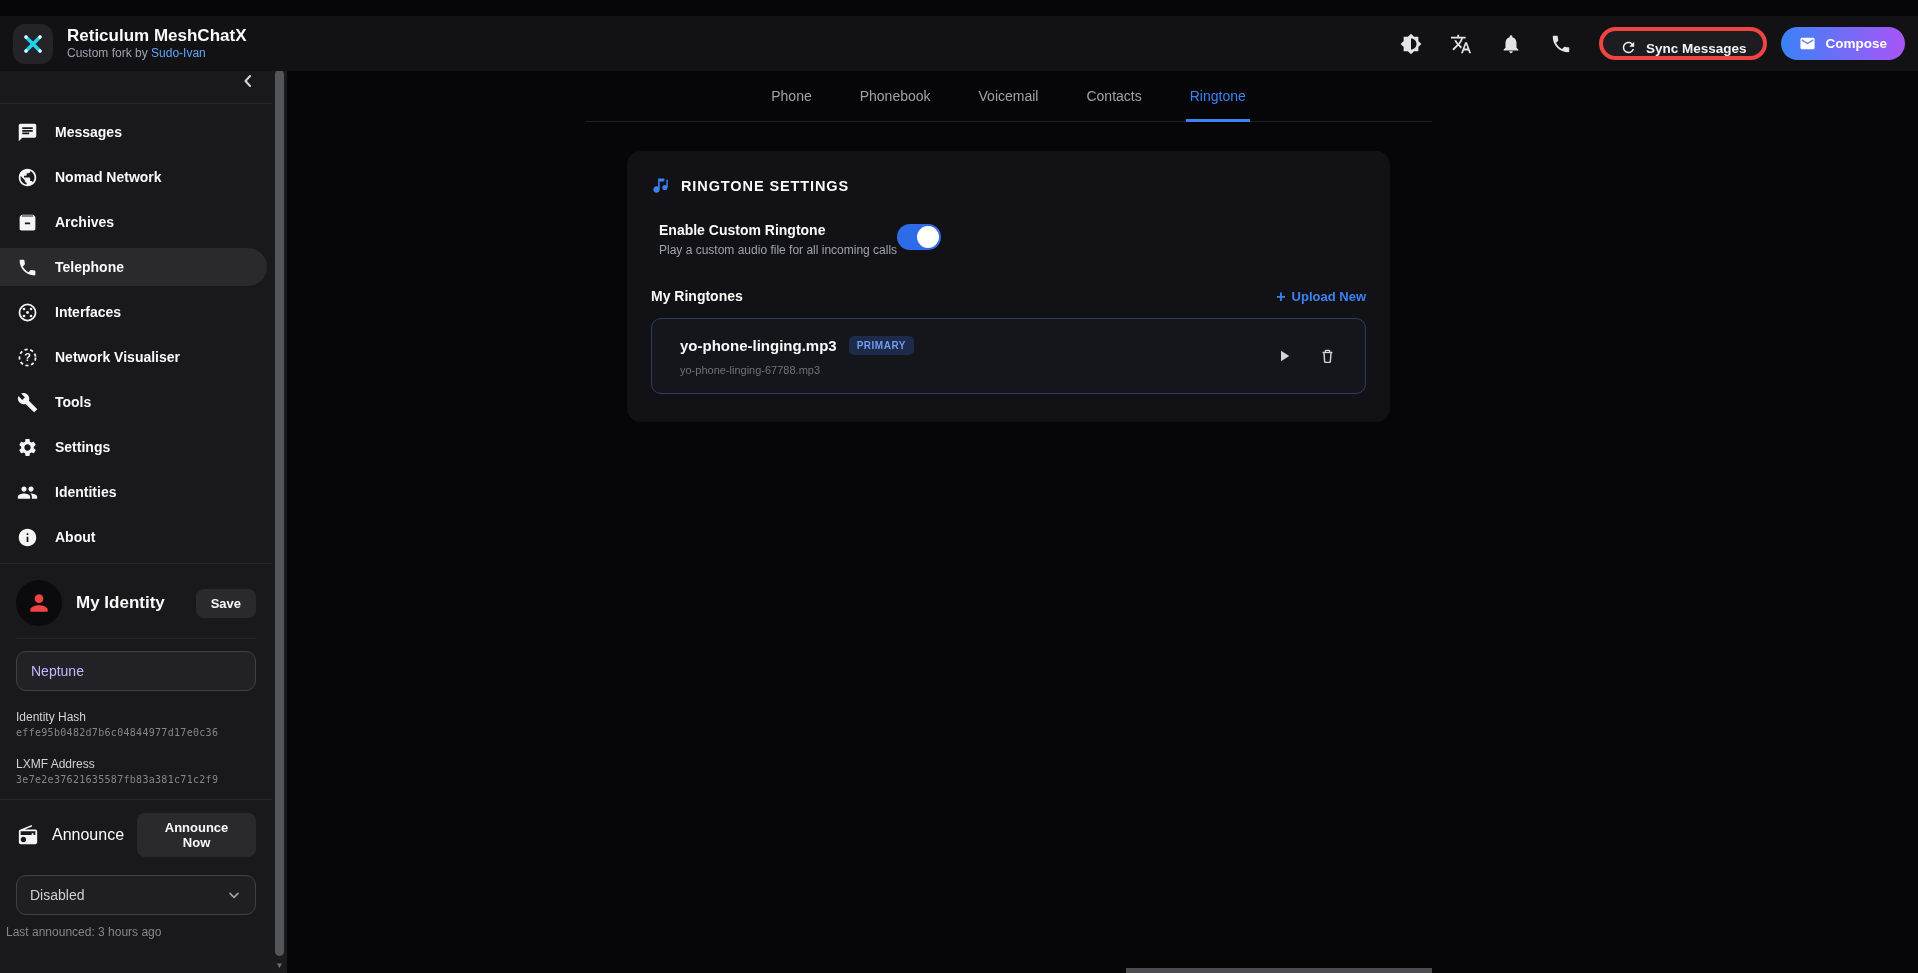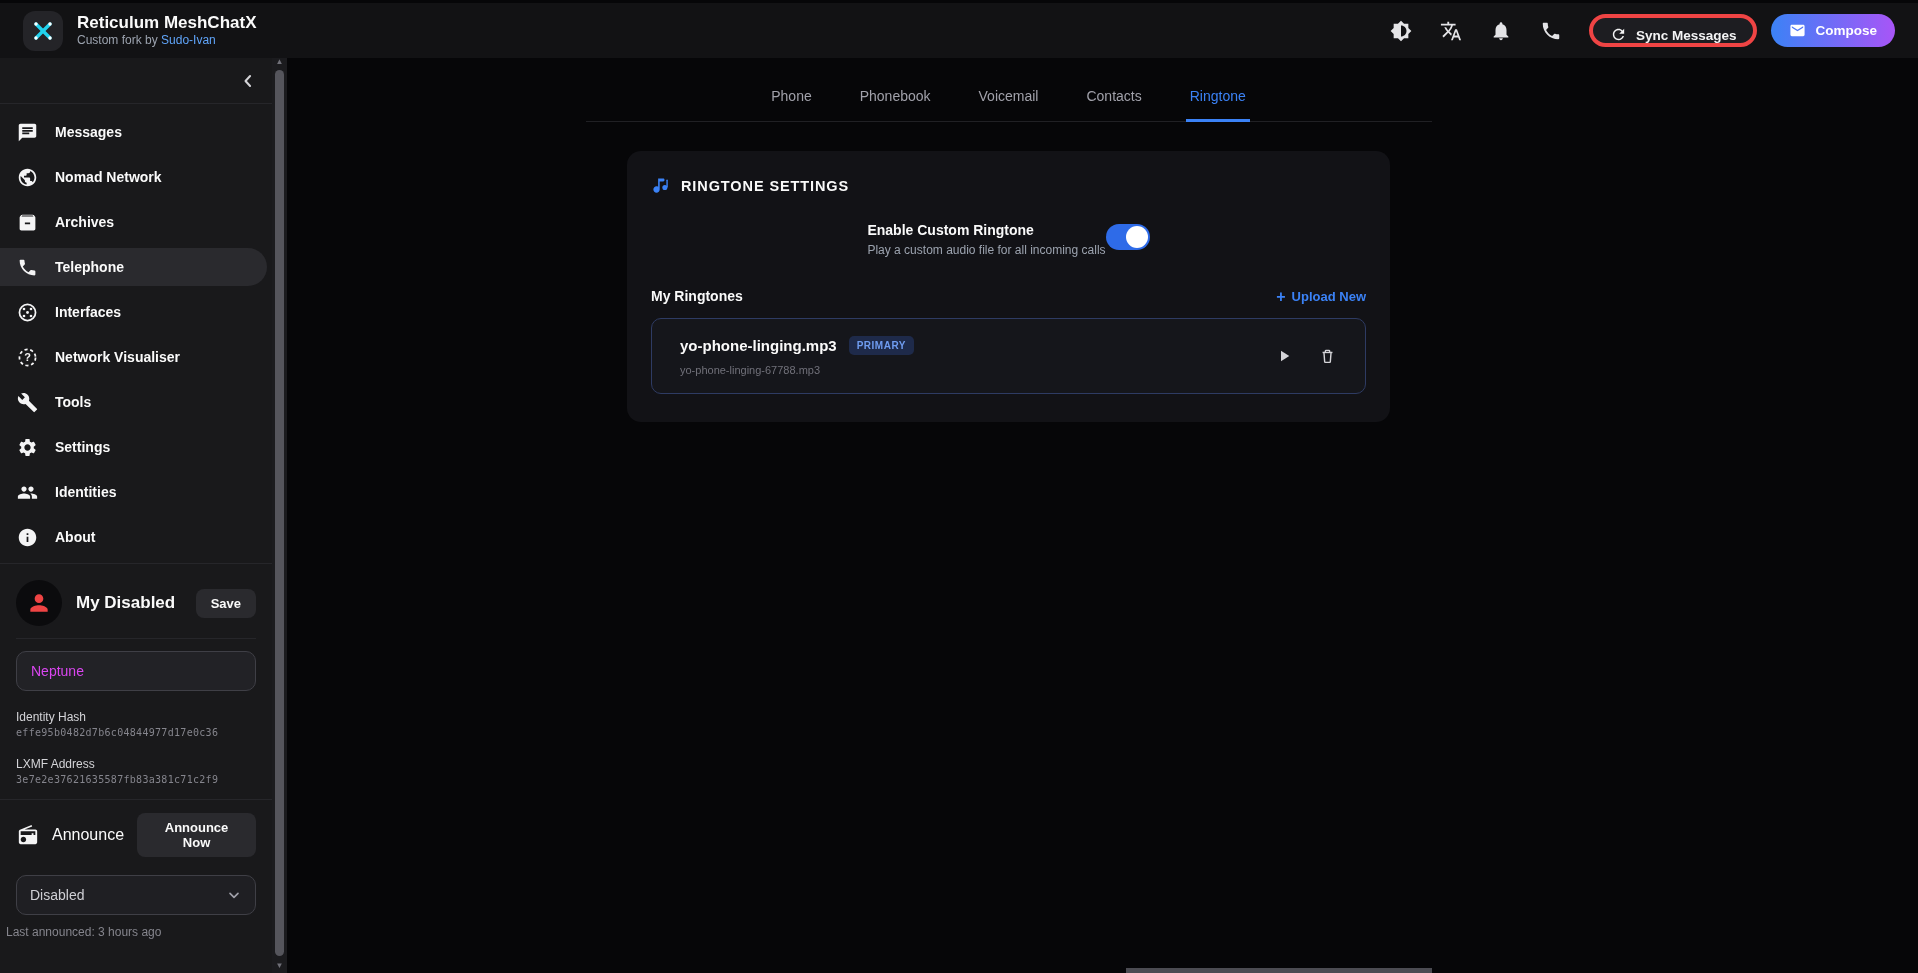--- a/index.html
+++ b/index.html
@@ -1,22 +1,22 @@
 <!DOCTYPE html>
 <html><head>
 <meta charset="utf-8">
 <style>
   * { margin:0; padding:0; box-sizing:border-box; }
   html,body { background:#000; }
   body { font-family:"Liberation Sans", sans-serif; }
   .app { position:relative; width:1918px; height:973px; background:#060608; overflow:hidden; color:#f4f4f5; }
 
   
-  .header { position:absolute; top:3px; left:0; width:1918px; height:55px; background:#121214;
-            display:flex; align-items:center; padding:0 23px; z-index:5; }
+  .header { position:absolute; top:16px; left:0; width:1918px; height:55px; background:#121214;
+            display:flex; align-items:center; padding:0 13px; z-index:5; }
   .logo { width:40px; height:40px; border-radius:12px; background:#242428; display:flex; align-items:center; justify-content:center; flex:0 0 auto; }
   .title-block { margin-left:14px; }
   .app-title { font-size:17px; font-weight:bold; color:#fafafa; line-height:20px; }
   .app-subtitle { font-size:12px; color:#9ca3af; line-height:15px; }
   .app-subtitle a { color:#60a5fa; text-decoration:none; }
   .header-spacer { flex:1; }
   .hdr-icons { display:flex; align-items:center; gap:26px; margin-right:26px; }
   .hdr-icon-btn { width:24px; height:24px; color:#e4e4e7; cursor:pointer; display:flex; align-items:center; justify-content:center; }
   .btn-sync { display:flex; align-items:flex-end; gap:9px; height:33px; padding:0 17px; border:4px solid #ef4444;
               border-radius:17px; background:#1d1d21; color:#f4f4f5; font-size:13.5px; font-weight:bold; margin-right:14px; cursor:pointer; }
@@ -33,21 +33,21 @@
               color:#fafafa; font-size:14px; font-weight:bold; cursor:pointer; }
   .nav-item .nico { width:21px; height:21px; flex:0 0 auto; color:#f4f4f5; display:flex; align-items:center; justify-content:center; }
   .nav-item.active { background:#2a2a2e; border-radius:0 9999px 9999px 0; width:calc(100% - 5px); }
   .ident-section { padding:12px 16px 0 16px; }
   .ident-head { display:flex; align-items:center; gap:14px; padding:4px 0 12px 0; }
   .avatar { width:46px; height:46px; border-radius:50%; background:#0b0b0d; display:flex; align-items:center; justify-content:center; flex:0 0 auto; }
   .ident-title { font-size:17px; font-weight:bold; color:#fafafa; flex:1; }
   .btn-small { background:#2a2a2e; border:none; border-radius:8px; color:#fafafa; font-size:13px; font-weight:bold;
                padding:7px 15px; cursor:pointer; }
   .name-input { width:100%; height:40px; margin-top:12px; background:#222226; border:1px solid #3f3f46; border-radius:10px;
-                color:#d946ef; font-size:14px; padding:0 14px; font-family:"Liberation Sans",sans-serif; outline:none; }
+                color:#c4b5fd; font-size:14px; padding:0 14px; font-family:"Liberation Sans",sans-serif; outline:none; }
   .hash-label { margin-top:19px; font-size:12px; color:#d4d4d8; }
   .hash-value { margin-top:3px; font-size:10px; color:#85858d; font-family:"DejaVu Sans Mono", monospace; letter-spacing:0.3px; }
   .announce-sec { margin-top:14px; }
   .announce-row { display:flex; align-items:center; gap:13px; padding:13px 16px 13px 17px; }
   .announce-title { font-size:16px; color:#fafafa; flex:1; font-weight:500; }
   .announce-icon { width:22px; height:22px; color:#f4f4f5; }
   .select-box { margin:5px 16px 0 16px; height:40px; background:#1f1f23; border:1px solid #3f3f46; border-radius:10px;
                 display:flex; align-items:center; justify-content:space-between; padding:0 13px; cursor:pointer; }
   .select-value { font-size:14px; color:#cfcfd4; }
   .last-announced { margin:10px 0 0 6px; font-size:12px; color:#85858d; }
@@ -60,21 +60,21 @@
   
   .main { position:absolute; top:55px; left:287px; width:1443px; height:918px; background:#060608; }
   .tabs-wrap { width:846px; margin:33px auto 0 auto; display:flex; justify-content:center; gap:40px; border-bottom:1px solid #202024; }
   .tab { font-size:14px; color:#a1a1aa; padding:0 4px 15px 4px; cursor:pointer; border-bottom:3px solid transparent; margin-bottom:-1px; }
   .tab.active { color:#3b82f6; border-bottom-color:#3b82f6; font-weight:500; }
 
   .card { width:763px; margin:29px auto 0 auto; background:#121216; border-radius:14px; padding:25px 24px 28px 24px; }
   .card-title-row { display:flex; align-items:center; gap:11px; }
   .card-title { font-size:14.5px; font-weight:bold; letter-spacing:0.9px; color:#fafafa; }
   .music-ic { width:19px; height:19px; color:#3b82f6; }
-  .enable-row { display:flex; align-items:flex-start; justify-content:center; margin-top:27px; }
+  .enable-row { display:flex; align-items:flex-start; justify-content:flex-start; margin-top:27px;margin-left:8px; }
   .enable-label { font-size:14px; font-weight:bold; color:#fafafa; }
   .enable-desc { font-size:12px; color:#9ca3af; margin-top:5px; }
   .toggle { width:44px; height:26px; border-radius:13px; background:#2e6be8; position:relative; cursor:pointer; flex:0 0 auto; margin-top:2px; }
   .toggle .knob { position:absolute; top:2px; right:2px; width:22px; height:22px; border-radius:50%; background:#fff; }
   .ringtones-head { display:flex; align-items:center; justify-content:space-between; margin-top:31px; }
   .ringtones-title { font-size:14px; font-weight:bold; color:#fafafa; }
   .upload-link { display:flex; align-items:center; gap:6px; color:#3b82f6; font-size:13px; font-weight:bold; cursor:pointer; }
   .upload-plus { font-size:16px; font-weight:bold; line-height:13px; }
   .ring-item { margin-top:14px; border:1px solid #2e3b63; background:#15161b; border-radius:10px; padding:17px 28px;
                display:flex; align-items:center; justify-content:space-between; }
@@ -246,21 +246,21 @@
 
     <div class="divider"></div>
 
     <div class="ident-section">
       <div class="ident-head">
         <div class="avatar">
           <svg width="26" height="26" viewBox="0 0 24 24" fill="#ef4444">
               <path d="M12 12c2.21 0 4-1.79 4-4s-1.79-4-4-4-4 1.79-4 4 1.79 4 4 4zm0 2c-2.67 0-8 1.34-8 4v2h16v-2c0-2.66-5.33-4-8-4z"></path>
             </svg>
         </div>
-        <div class="ident-title">My Disabled</div>
+        <div class="ident-title">My Identity</div>
         <button class="btn-small">Save</button>
       </div>
       <div class="divider"></div>
       <input class="name-input" type="text" value="Neptune" style="">
       <div class="hash-label">Identity Hash</div>
       <div class="hash-value">effe95b0482d7b6c04844977d17e0c36</div>
       <div class="hash-label">LXMF Address</div>
       <div class="hash-value">3e7e2e37621635587fb83a381c71c2f9</div>
     </div>
 

